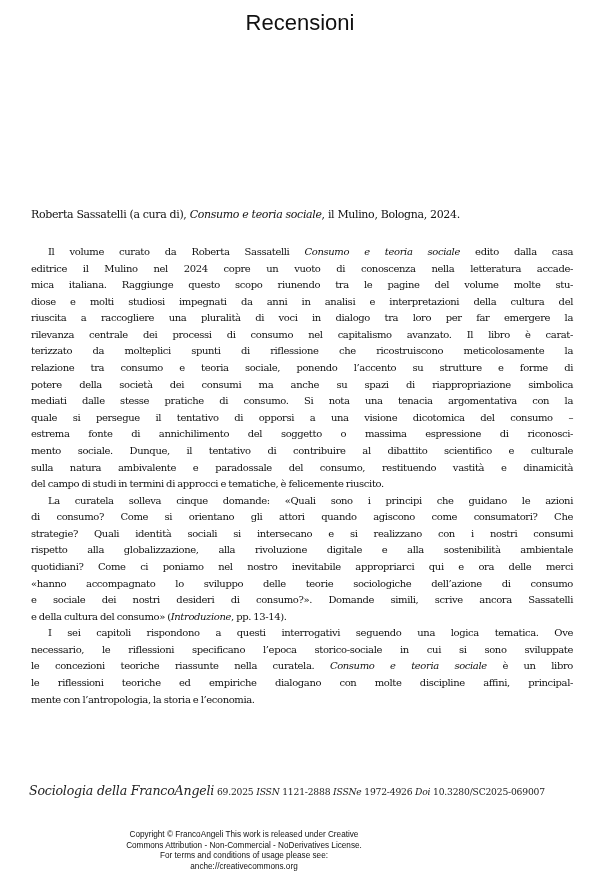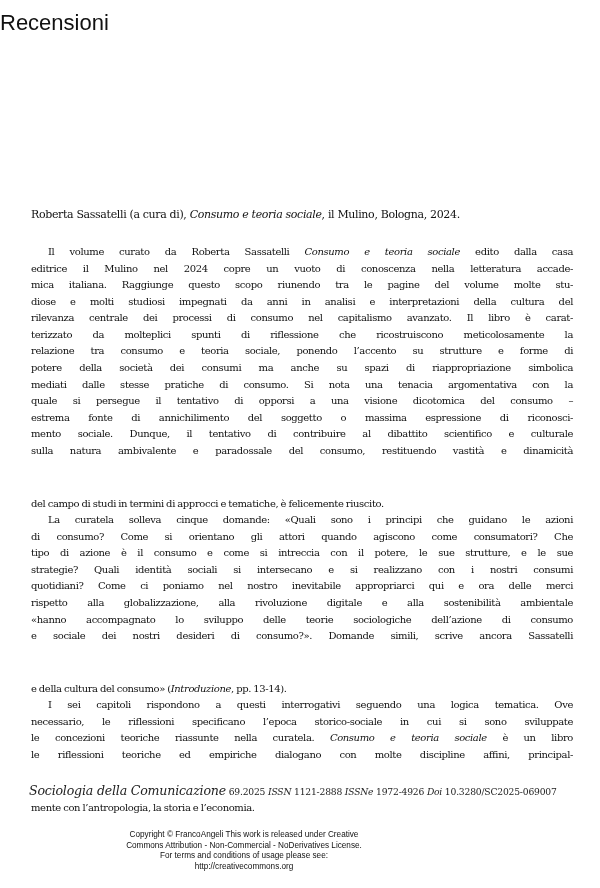--- a/index.html
+++ b/index.html
@@ -1,30 +1,30 @@
 <!DOCTYPE html>
 <html><head>
   <meta charset="utf-8">
   <style>
     html, body { margin: 0; padding: 0; background: #ffffff; }
     body { width: 600px; height: 888px; position: relative; overflow: hidden; color: #111; }
     .header {
-      position: absolute; top: 10px; left: 0; width: 600px; text-align: left;
+      position: absolute; top: 10px; left: 0; width: 600px; text-align: center;
       font-family: "Liberation Sans", sans-serif; font-size: 22px; color: #111;
     }
     .citation {
       position: absolute; top: 208px; left: 31px; width: 545px;
       font-family: "DejaVu Serif", serif; font-size: 11px; letter-spacing: -0.35px; white-space: nowrap;
     }
     .body-text {
       position: absolute; top: 244px; left: 31px; width: 542px;
       font-family: "DejaVu Serif", serif; font-size: 10px; line-height: 16.58px;
     }
     .line { display: block; white-space: nowrap; text-align: justify; text-align-last: justify; height: 16.58px; letter-spacing: -0.38px; word-spacing: -0.5px; }
-    .line.last { text-align-last: left; margin-top: 36px; }
+    .line.last { text-align-last: left; }
     .line.indent { padding-left: 17px; }
     .journal {
       position: absolute; top: 783px; left: 29px; white-space: nowrap;
       font-family: "DejaVu Serif", serif; font-size: 9.2px; letter-spacing: -0.2px; color: #222;
     }
     .journal .jname { font-size: 12.6px; font-style: italic; letter-spacing: -0.2px; }
     .journal i { }
     .copyright {
       position: absolute; top: 830px; left: 0; width: 488px; text-align: center;
       font-family: "Liberation Sans", sans-serif; font-size: 8.2px; line-height: 10.5px; color: #111;
@@ -41,53 +41,53 @@
 <div class="citation">
   <span>Roberta Sassatelli (a cura di), </span><i>Consumo e teoria sociale</i><span>, il Mulino, Bologna, 2024.</span>
 </div>
 
 <div class="body-text" id="body-text">
     <div>
       <span class="line indent">Il volume curato da Roberta Sassatelli <i>Consumo e teoria sociale</i> edito dalla casa</span>
       <span class="line">editrice il Mulino nel 2024 copre un vuoto di conoscenza nella letteratura accade-</span>
       <span class="line">mica italiana. Raggiunge questo scopo riunendo tra le pagine del volume molte stu-</span>
       <span class="line">diose e molti studiosi impegnati da anni in analisi e interpretazioni della cultura del</span>
+      <span class="line">riuscita a raccogliere una pluralità di voci in dialogo tra loro per far emergere la</span>
       <span class="line">rilevanza centrale dei processi di consumo nel capitalismo avanzato. Il libro è carat-</span>
       <span class="line">terizzato da molteplici spunti di riflessione che ricostruiscono meticolosamente la</span>
       <span class="line">relazione tra consumo e teoria sociale, ponendo l’accento su strutture e forme di</span>
       <span class="line">potere della società dei consumi ma anche su spazi di riappropriazione simbolica</span>
       <span class="line">mediati dalle stesse pratiche di consumo. Si nota una tenacia argomentativa con la</span>
       <span class="line">quale si persegue il tentativo di opporsi a una visione dicotomica del consumo –</span>
       <span class="line">estrema fonte di annichilimento del soggetto o massima espressione di riconosci-</span>
       <span class="line">mento sociale. Dunque, il tentativo di contribuire al dibattito scientifico e culturale</span>
       <span class="line">sulla natura ambivalente e paradossale del consumo, restituendo vastità e dinamicità</span>
       <span class="line last">del campo di studi in termini di approcci e tematiche, è felicemente riuscito.</span>
     </div>
     <div>
       <span class="line indent">La curatela solleva cinque domande: «Quali sono i principi che guidano le azioni</span>
       <span class="line">di consumo? Come si orientano gli attori quando agiscono come consumatori? Che</span>
-      <span class="line">tipo di azione è il consumo e come si intreccia con il potere, le sue strutture, e le sue</span>
       <span class="line">strategie? Quali identità sociali si intersecano e si realizzano con i nostri consumi</span>
+      <span class="line">rispetto alla globalizzazione, alla rivoluzione digitale e alla sostenibilità ambientale</span>
       <span class="line">quotidiani? Come ci poniamo nel nostro inevitabile appropriarci qui e ora delle merci</span>
-      <span class="line">rispetto alla globalizzazione, alla rivoluzione digitale e alla sostenibilità ambientale</span>
       <span class="line">«hanno accompagnato lo sviluppo delle teorie sociologiche dell’azione di consumo</span>
       <span class="line">e sociale dei nostri desideri di consumo?». Domande simili, scrive ancora Sassatelli</span>
       <span class="line last">e della cultura del consumo» (<i>Introduzione</i>, pp. 13-14).</span>
     </div>
     <div>
       <span class="line indent">I sei capitoli rispondono a questi interrogativi seguendo una logica tematica. Ove</span>
       <span class="line">necessario, le riflessioni specificano l’epoca storico-sociale in cui si sono sviluppate</span>
       <span class="line">le concezioni teoriche riassunte nella curatela. <i>Consumo e teoria sociale</i> è un libro</span>
       <span class="line">le riflessioni teoriche ed empiriche dialogano con molte discipline affini, principal-</span>
       <span class="line last">mente con l’antropologia, la storia e l’economia.</span>
     </div>
   </div>
 
 <div class="journal">
-  <span class="jname">Sociologia della Comunicazione</span><span> 69.2025 </span><i>ISSN</i><span> 1121-2888 </span><i>ISSNe</i><span> 1972-4926 </span><i>Doi</i><span> 10.3280/SC2025-069007</span>
+  <span class="jname">Sociologia della FrancoAngeli</span><span> 69.2025 </span><i>ISSN</i><span> 1121-2888 </span><i>ISSNe</i><span> 1972-4926 </span><i>Doi</i><span> 10.3280/SC2025-069007</span>
 </div>
 
 <div class="copyright">
   <span>Copyright © FrancoAngeli This work is released under Creative</span>
   <span>Commons Attribution - Non-Commercial - NoDerivatives License.</span>
   <span>For terms and conditions of usage please see:</span>
-  <span>http://creativecommons.org</span>
+  <span>anche://creativecommons.org</span>
 </div>
 
 </body></html>

